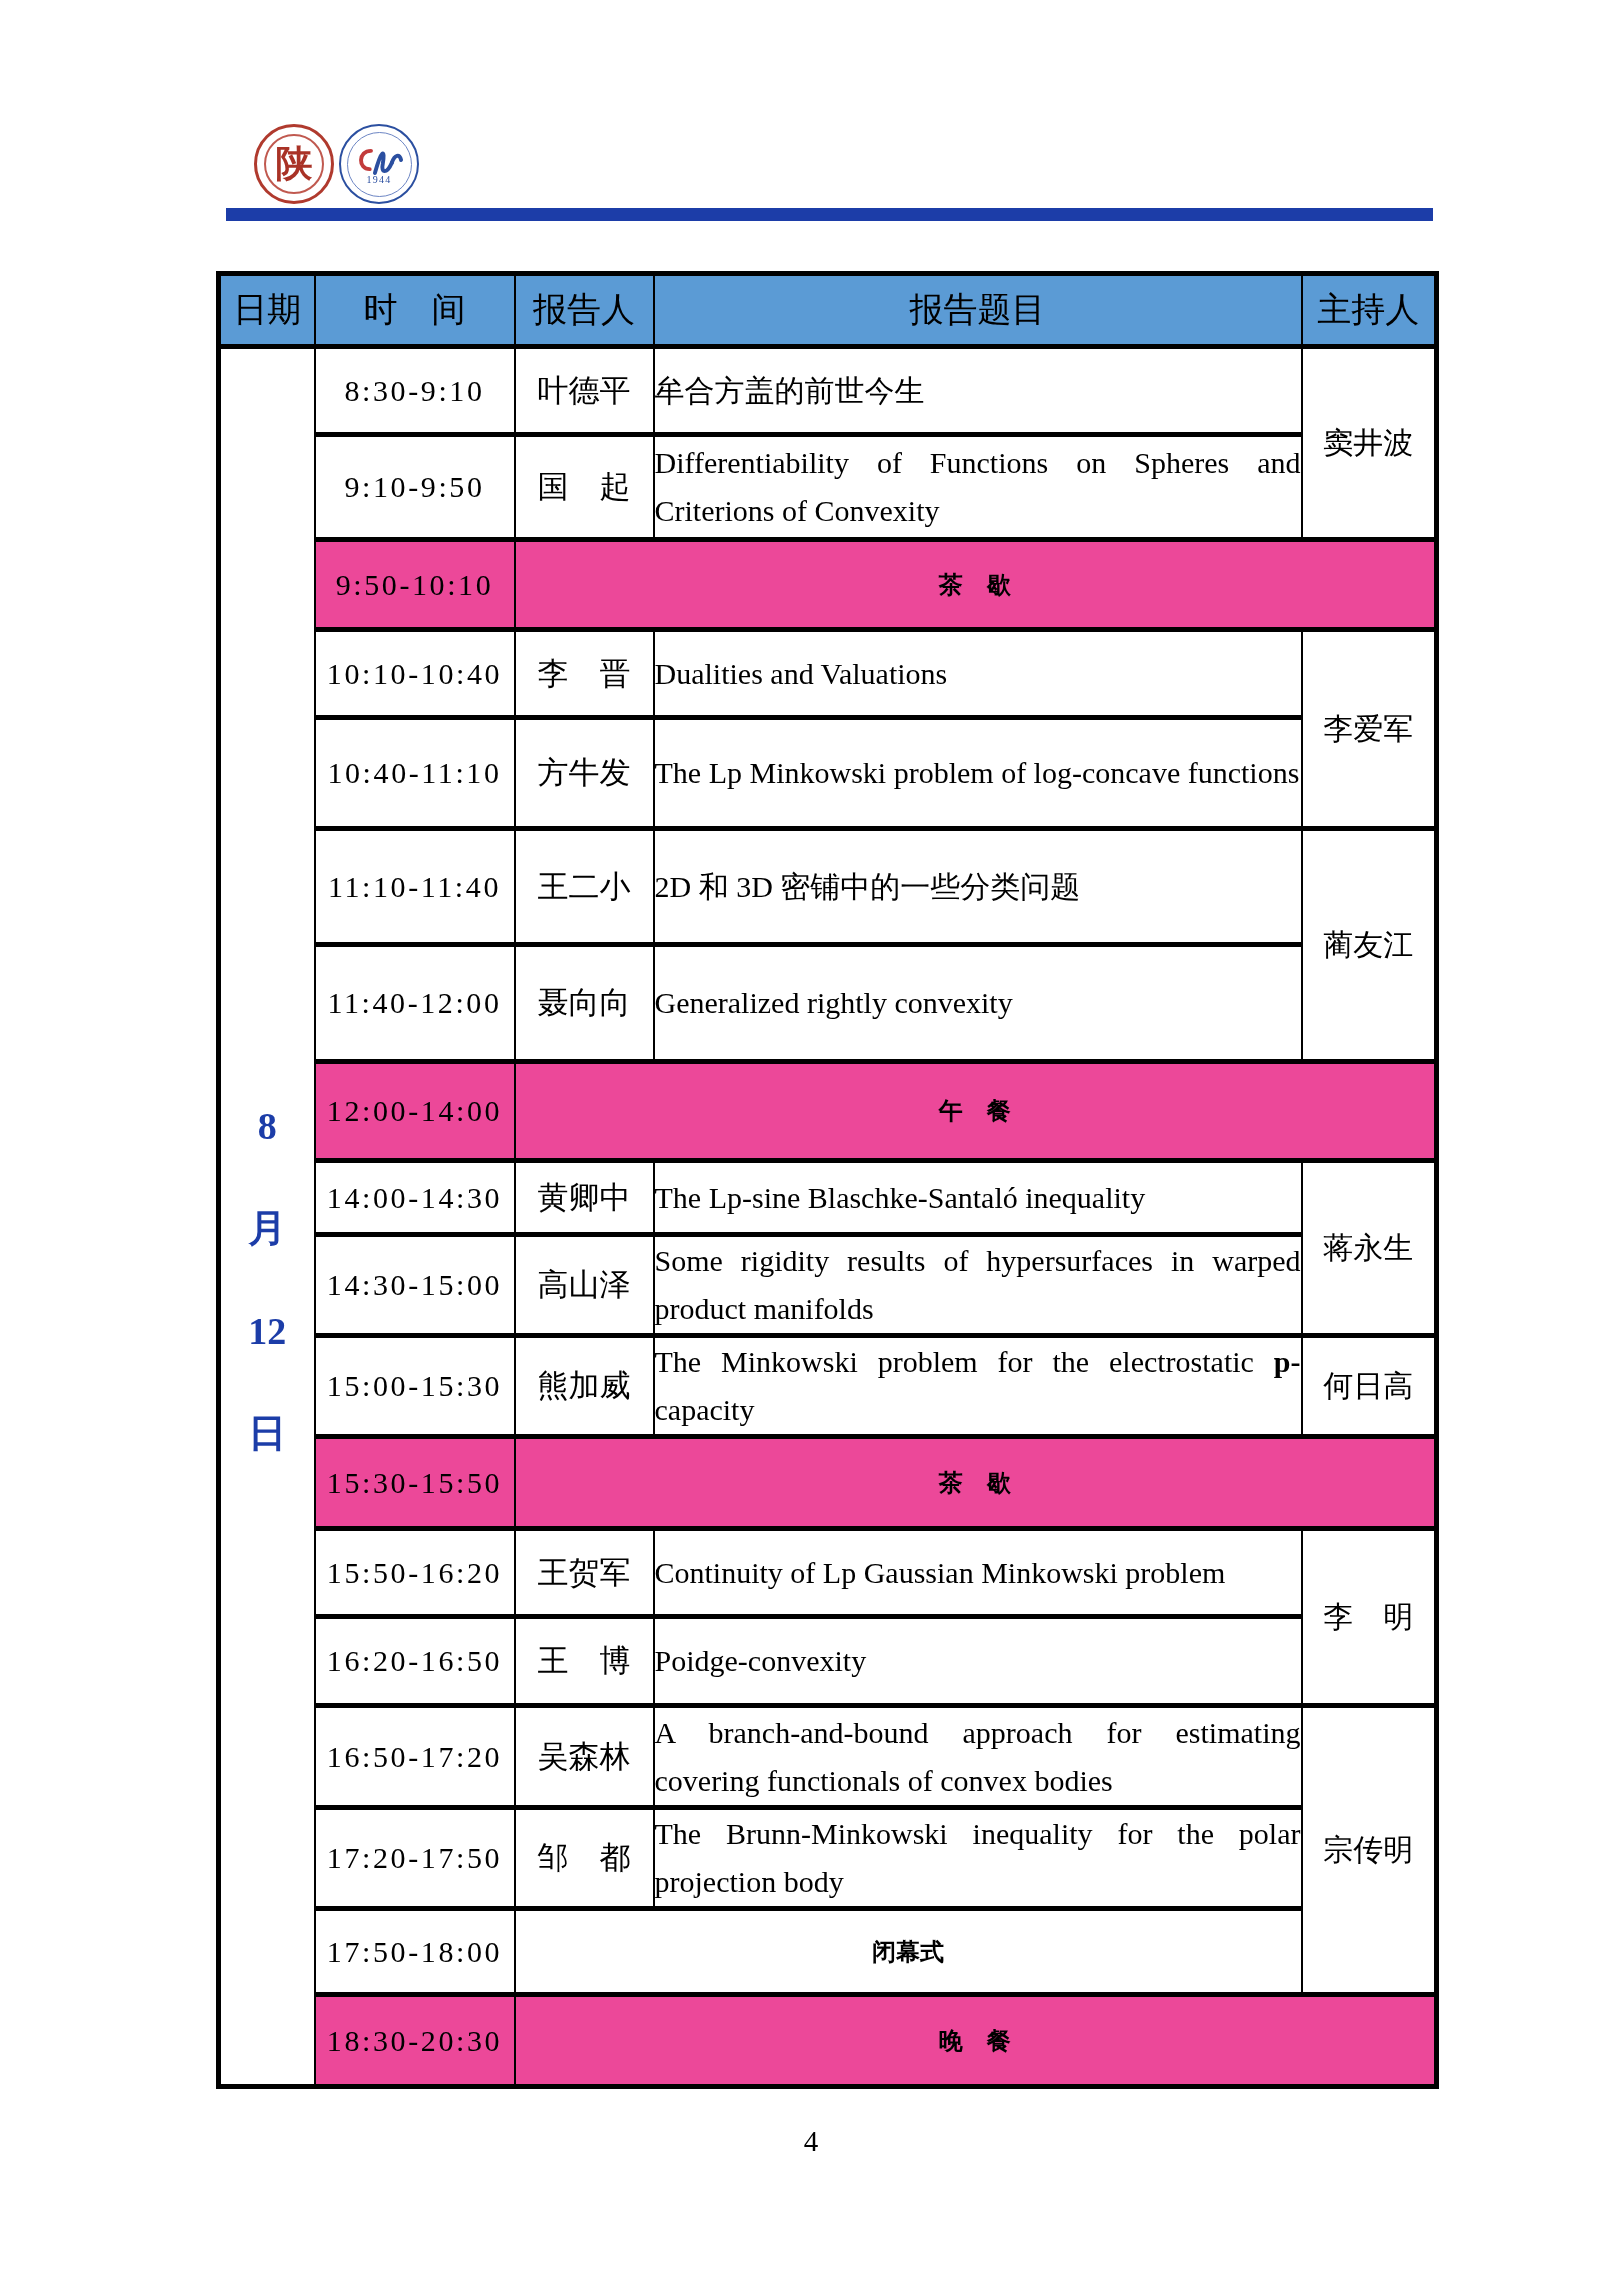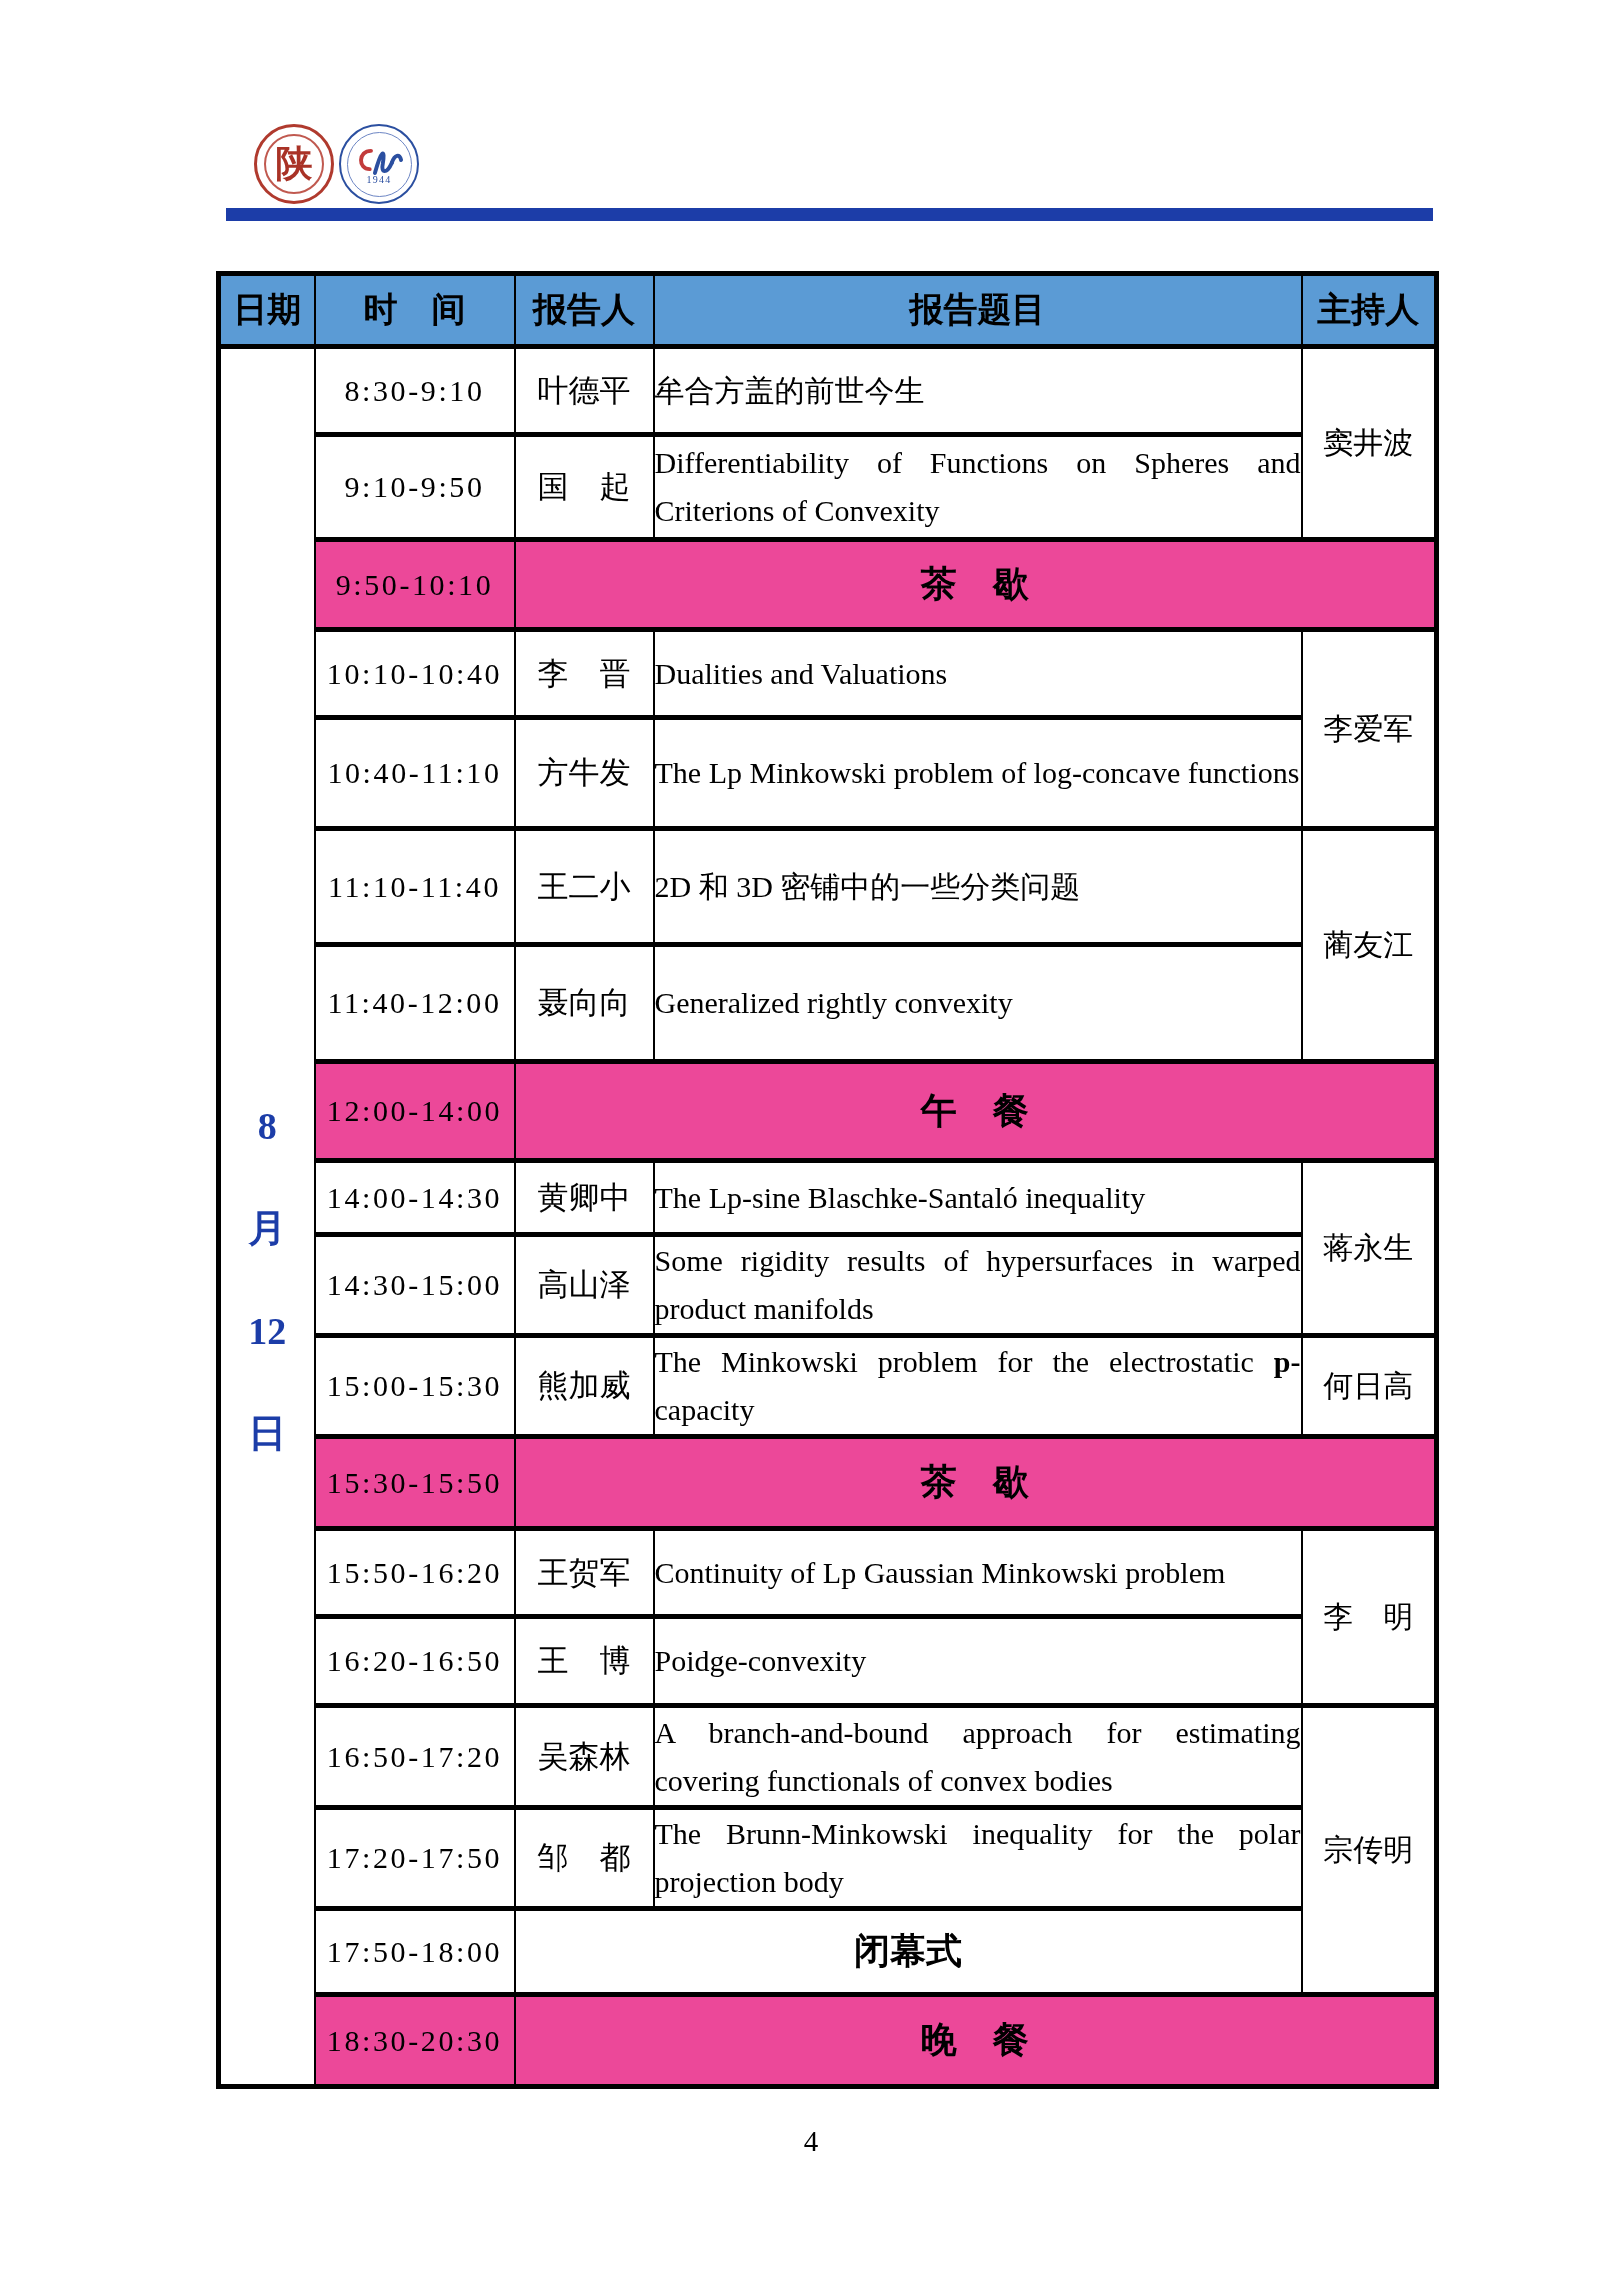--- a/index.html
+++ b/index.html
@@ -23,29 +23,29 @@
             font-size:37px;letter-spacing:0.7px;white-space:nowrap;}
   .rule{position:absolute;left:226px;top:208px;width:1207px;height:13px;background:#1c3da8;}
 
   
   table.sched{position:absolute;left:216px;top:271px;width:1218px;
             border-collapse:collapse;table-layout:fixed;
             border:5.9px solid #000;}
   .sched td,.sched th{border:2.6px solid #000;border-top-width:5.9px;border-bottom-width:5.9px;
             padding:0;box-sizing:border-box;vertical-align:middle;overflow:hidden;}
   .sched th{background:#5B9BD5;font-family:"Liberation Sans","DejaVu Sans",sans-serif;
-            font-weight:bold;font-size:34px;color:#000;}
+            font-weight:normal;font-size:34px;color:#000;}
   .blue{background:#ec4899;}
   .t-time{text-align:center;font-size:30px;letter-spacing:2.6px;white-space:nowrap;}
   .t-spk{text-align:center;font-size:31px;}
   .t-title{text-align:left;font-size:30px;line-height:48px;padding-left:9.2px;padding-right:6.5px;}
   .just{text-align:justify;}
   .t-chair{text-align:center;font-size:30px;}
   .t-label{text-align:center;font-family:Liberation Mono, monospace;
-            font-weight:bold;font-size:36px;}
+            font-weight:bold;font-size:24px;}
   .bold{font-weight:bold;}
 
   
   .datecell{vertical-align:middle;}
   .datewrap{display:flex;flex-direction:column;align-items:center;gap:55px;
             transform:translateY(65px);color:#1c3da8;font-weight:bold;font-size:38px;
             font-family:"Liberation Serif","DejaVu Serif",serif;}
 
   .pagenum{position:absolute;left:0;right:0;top:2125px;text-align:center;font-size:29px;color:#000;}
 </style>

